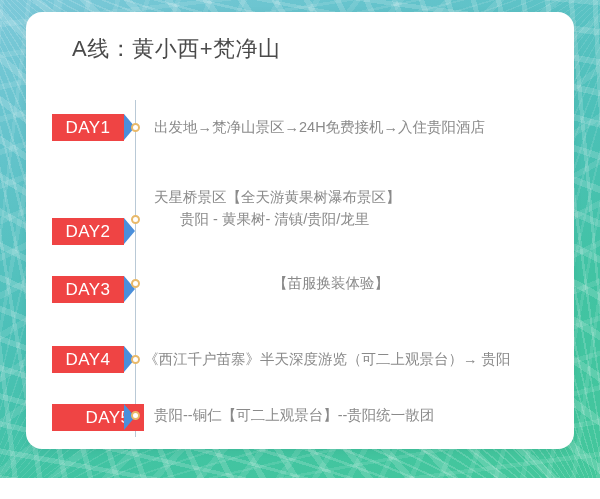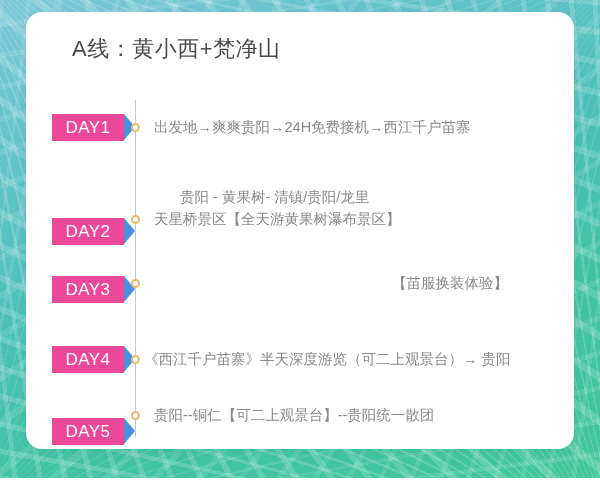--- a/index.html
+++ b/index.html
@@ -99,21 +99,21 @@
     position: absolute;
     left: 0;
     width: 548px;
   }
 
   .badge {
     position: absolute;
     left: 26px;
     width: 72px;
     height: 27px;
-    background: #ec4899;
+    background: #ef4444;
     color: #ffffff;
     font-size: 17px;
     line-height: 27px;
     text-align: center;
     letter-spacing: 0.5px;
   }
   .badge::after {
     content: "";
     position: absolute;
     left: 72px;
@@ -142,21 +142,21 @@
     width: 410px;
     color: #8a8a8a;
     font-size: 14.5px;
     line-height: 22px;
     white-space: nowrap;
   }
   .desc .sub {
     display: block;
   }
   .desc .sub.center {
-    text-align: right;
+    text-align: center;
     padding-right: 56px;
   }
   .desc .sub.indent {
     padding-left: 26px;
   }
   .desc .sub.indent2 {
     padding-left: 10px;
   }
 </style>
 </head>
@@ -172,51 +172,51 @@
   <div id="card">
 
     <div id="title">A线：黄小西+梵净山</div>
 
     <div id="rail"></div>
 
     <div class="row" style="top:100px;">
       <div class="badge" style="top:2px;">DAY1</div>
       <div class="dot" style="top:11px;"></div>
       <div class="desc" style="top:4px;">
-        <span class="sub">出发地→爽爽贵阳→24H免费接机→西江千户苗寨</span>
+        <span class="sub">出发地→梵净山景区→24H免费接机→入住贵阳酒店</span>
       </div>
     </div>
 
     <div class="row" style="top:170px;">
       <div class="badge" style="top:36px;">DAY2</div>
       <div class="dot" style="top:33px;"></div>
       <div class="desc" style="top:4px;">
+        <span class="sub">天星桥景区【全天游黄果树瀑布景区】</span>
         <span class="sub indent">贵阳 - 黄果树- 清镇/贵阳/龙里</span>
-        <span class="sub">天星桥景区【全天游黄果树瀑布景区】</span>
       </div>
     </div>
 
     <div class="row" style="top:256px;">
       <div class="badge" style="top:8px;">DAY3</div>
       <div class="dot" style="top:11px;"></div>
       <div class="desc" style="top:4px;">
         <span class="sub center">【苗服换装体验】</span>
       </div>
     </div>
 
     <div class="row" style="top:332px;">
       <div class="badge" style="top:2px;text-align:center;">DAY4</div>
       <div class="dot" style="top:11px;"></div>
       <div class="desc" style="top:4px; left:118px;">
         <span class="sub">《西江千户苗寨》半天深度游览（可二上观景台）→ 贵阳</span>
       </div>
     </div>
 
     <div class="row" style="top:388px;">
-      <div class="badge" style="top:18px;">DAY5</div>
+      <div class="badge" style="top:4px;padding-left:20px;">DAY5</div>
       <div class="dot" style="top:11px;"></div>
       <div class="desc" style="top:4px;">
         <span class="sub">贵阳--铜仁【可二上观景台】--贵阳统一散团</span>
       </div>
     </div>
 
   </div>
 </div>
 
 </body></html>

